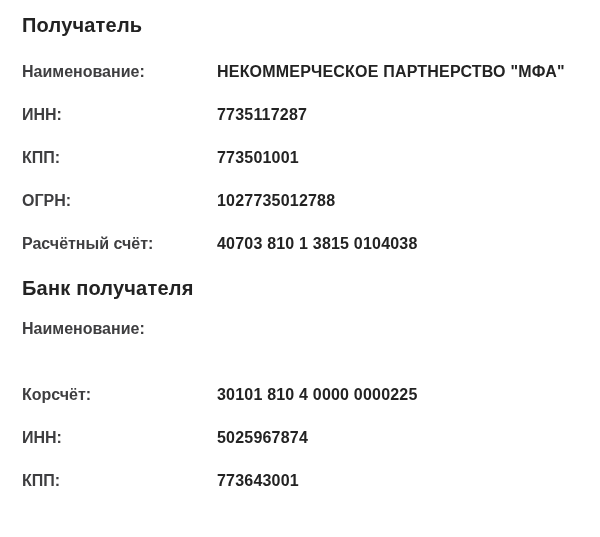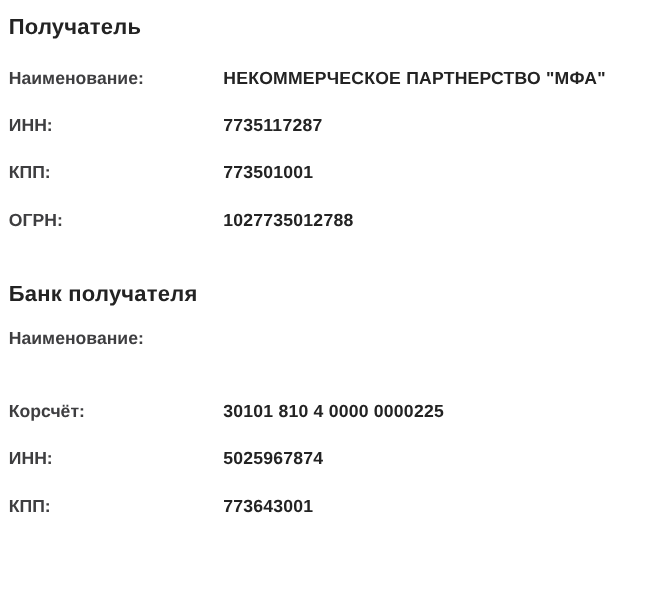--- a/index.html
+++ b/index.html
@@ -8,21 +8,21 @@
     background: #ffffff;
   }
   body {
     width: 600px;
     height: 537px;
     overflow: hidden;
     font-family: "Liberation Sans", "DejaVu Sans", sans-serif;
     -webkit-font-smoothing: antialiased;
   }
   .requisites {
-    padding: 14px 18px 0 8px;
+    padding: 14px 18px 0 22px;
     box-sizing: border-box;
   }
   .section-title {
     font-size: 20px;
     line-height: 22px;
     font-weight: 800;
     color: #232323;
     letter-spacing: 0.2px;
     margin: 0 0 26px 0;
   }
@@ -71,20 +71,22 @@
       <div class="row-label">КПП:</div>
       <div class="row-value">773501001</div>
     </div>
 
     <div class="row">
       <div class="row-label">ОГРН:</div>
       <div class="row-value">1027735012788</div>
     </div>
 
     <div class="row">
+      <div class="row-label">Расчётный счёт:</div>
+      <div class="row-value">40703 810 1 3815 0104038</div>
     </div>
   </div>
 
   <div class="section">
     <h2 class="section-title">Банк получателя</h2>
 
     <div class="row">
       <div class="row-label">Наименование:</div>
     </div>
 

